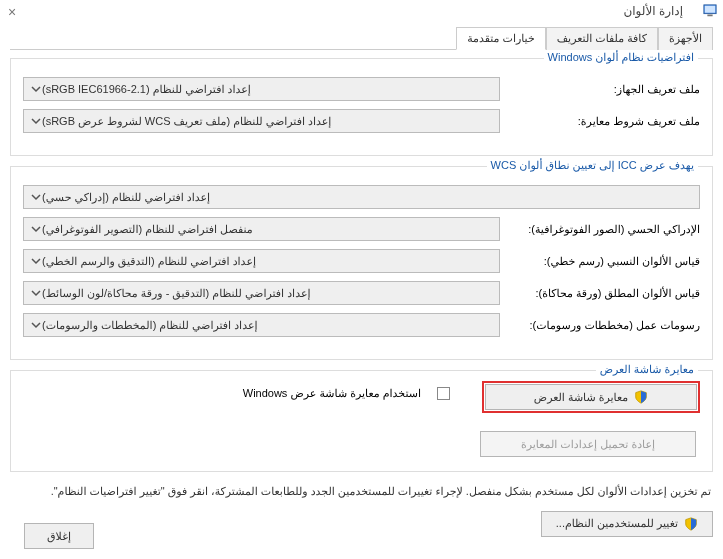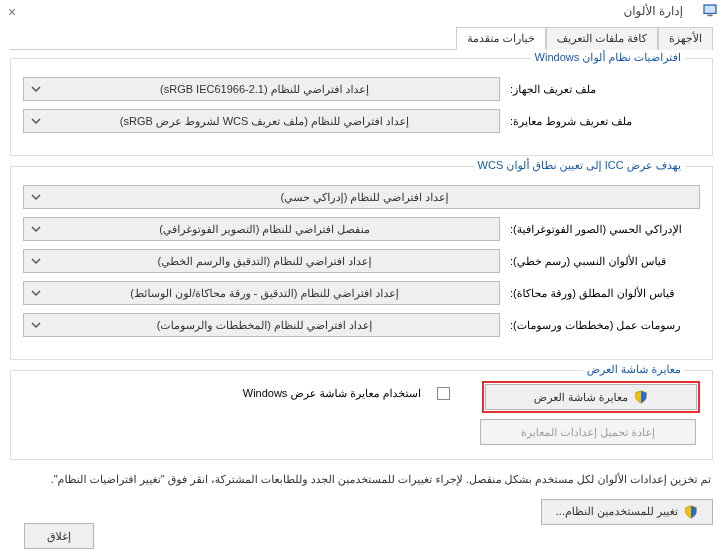--- a/index.html
+++ b/index.html
@@ -56,51 +56,51 @@
   }
   .group {
     border: 1px solid #ddd;
     padding: 10px 12px 14px 12px;
     margin-bottom: 10px;
     position: relative;
   }
   .group-title {
     position: absolute;
     top: -8px;
-    right: 27px;
+    right: 14px;
     background: #fff;
     padding: 0 4px;
     color: #1a5aa8;
     font-size: 11px;
   }
   .row {
     display: flex;
     align-items: center;
     margin: 8px 0;
     gap: 10px;
   }
   .row-label {
     width: 190px;
     color: #000;
-    text-align: left;
+    text-align: right;
     white-space: nowrap;
   }
   .combo {
     flex: 1;
     height: 24px;
     border: 1px solid #bbb;
     background: #efefef;
     display: flex;
     align-items: center;
     justify-content: space-between;
     padding: 0 8px 0 6px;
     cursor: pointer;
     color: #333;
   }
-  .combo-text { flex: 1; text-align: center; padding-right: 4px; }
+  .combo-text { flex: 1; text-align: left; padding-right: 4px; }
   .chevron {
     width: 12px; height: 12px; display: inline-block;
   }
   .btn {
     height: 26px;
     padding: 0 14px;
     border: 1px solid #b5b5b5;
     background: #efefef;
     cursor: pointer;
     display: inline-flex;
@@ -138,21 +138,21 @@
     bottom: 10px;
     left: 24px;
   }
   .shield-icon { width: 14px; height: 14px; display: inline-block; }
   .cal-row {
     display: flex;
     align-items: flex-start;
     gap: 30px;
   }
   .cal-col-right { width: 220px; }
-  .reload-btn-row { display:flex; justify-content:flex-end; margin-top:6px;}
+  .reload-btn-row { display:flex; justify-content:flex-end; margin-top:18px;}
 </style>
 </head>
 <body>
 
 <div class="window">
   <div class="titlebar">
     <span class="title-icon">
       <svg viewBox="0 0 16 16">
           <rect x="1" y="1" width="14" height="10" fill="#3b7dd8" stroke="#2a5ca0"></rect>
           <rect x="2" y="2" width="12" height="8" fill="#cfe5ff"></rect>

